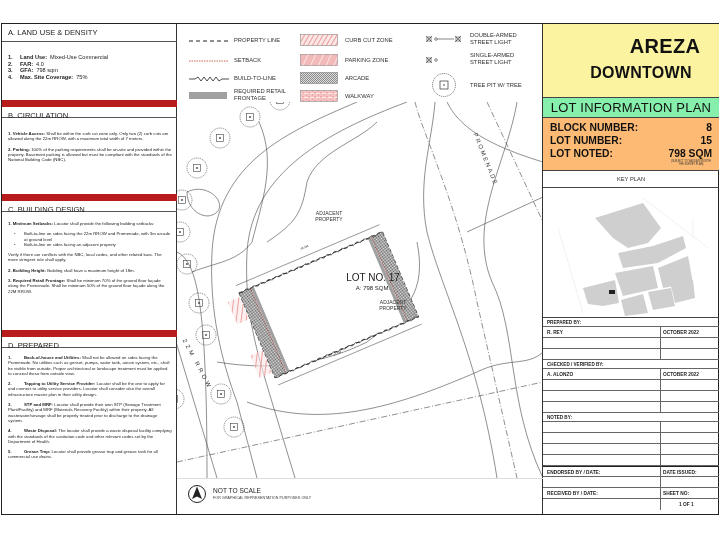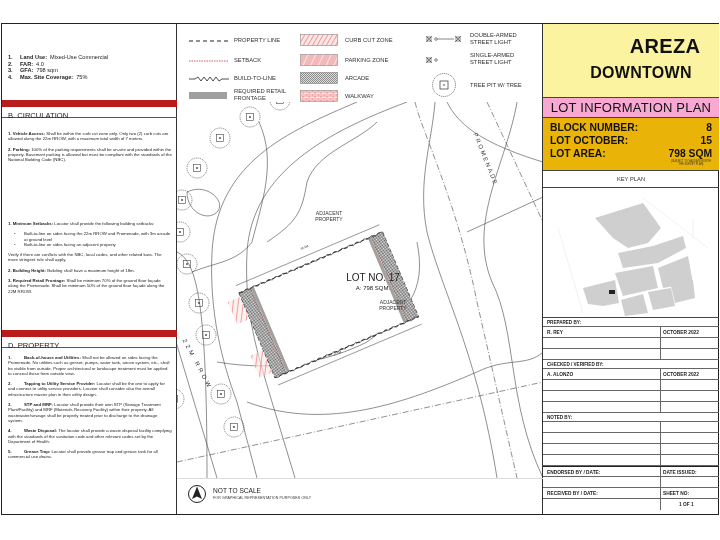--- a/index.html
+++ b/index.html
@@ -39,39 +39,40 @@
   .north { position: absolute; left: 10px; top: 460px; }
   .nts { position: absolute; left: 36px; top: 463px; font-size: 6.6px; color: #222; }
   .nts-sub { position: absolute; left: 36px; top: 472px; font-size: 3.6px; color: #333; letter-spacing: 0.1px; }
   .mid-bottom-line { position: absolute; left: 0; top: 454px; width: 366px; border-top: 1px solid #ddd; }
 
   
   .right-col { position: absolute; left: 541px; top: 0; width: 176px; height: 100%; }
   .title-box { position: absolute; left: 0; top: 0; width: 176px; height: 74px; background: #fbf3a0; border-bottom: 1px solid #444; text-align: center; }
   .title-1 { position: absolute; left: 0; top: 11px; width: 176px; font-size: 20px; font-weight: bold; letter-spacing: 0.3px; margin-left: 34px; }
   .title-2 { position: absolute; left: 0; top: 40px; width: 196px; font-size: 16px; font-weight: bold; letter-spacing: 0.3px; }
-  .subtitle-box { position: absolute; left: 0; top: 74px; width: 176px; height: 20px; background: #f9a8d4; border-bottom: 1px solid #444; font-size: 13px; text-align: center; padding-top: 2px; letter-spacing: 0.2px; }
-  .lot-info { position: absolute; left: 0; top: 94px; width: 176px; height: 53px; background: #eab308; border-bottom: 1px solid #444; }
+  .subtitle-box { position: absolute; left: 0; top: 74px; width: 176px; height: 20px; background: #86efac; border-bottom: 1px solid #444; font-size: 13px; text-align: center; padding-top: 2px; letter-spacing: 0.2px; }
+  .lot-info { position: absolute; left: 0; top: 94px; width: 176px; height: 53px; background: #fdba74; border-bottom: 1px solid #444; }
   .lot-row { position: absolute; left: 7px; width: 162px; font-size: 10.3px; font-weight: bold; display: flex; justify-content: space-between; }
   .lot-note { position: absolute; right: 7px; top: 42px; font-size: 2.6px; line-height: 3px; text-align: center; color: #333; }
   .keyplan-head { position: absolute; left: 0; top: 147px; width: 176px; height: 17px; border-bottom: 1px solid #444; font-size: 5.8px; text-align: center; padding-top: 5px; color: #333; }
   .keyplan { position: absolute; left: 0; top: 164px; width: 176px; height: 130px; border-bottom: 1px solid #444; overflow: hidden; }
   .tb-row { position: absolute; left: 0; width: 176px; height: 11px; border-bottom: 1px solid #666; font-size: 4.8px; font-weight: bold; color: #222; }
   .tb-row .c1 { position: absolute; left: 4px; top: 3px; }
   .tb-row .c2 { position: absolute; left: 120px; top: 3px; }
   .tb-row .vdiv { position: absolute; left: 117px; top: 0; height: 100%; border-left: 1px solid #666; }
   .tb-head { position: absolute; left: 0; width: 176px; height: 9px; border-bottom: 1px solid #666; font-size: 4.6px; font-weight: bold; color: #222; padding: 2px 0 0 4px; }
   .thick-top { border-top: 1.5px solid #222; }
 </style>
 </head>
 <body>
 
 <div class="sheet">
 
   <div class="left-col">
+    <div class="sec-head first" style="top:0">A. LAND USE &amp; DENSITY</div>
     <div class="sec-body land-list" style="top:30px">
       <div class="row">
           <span class="num">1.</span>
           <span class="lbl">Land Use:</span>
           <span>Mixed-Use Commercial</span>
         </div>
       <div class="row">
           <span class="num">2.</span>
           <span class="lbl">FAR:</span>
           <span>4.0</span>
@@ -87,36 +88,37 @@
           <span>75%</span>
         </div>
     </div>
 
     <div class="sec-head" style="top:76px">B. CIRCULATION</div>
     <div class="sec-body" style="top:107px">
       <div class="para"><b>1. Vehicle Access:</b> <span>Shall be within the curb cut zone only. Only two (2) curb cuts are allowed along the 22m RROW, with a maximum total width of 7 meters.</span></div>
       <div class="para"><b>2. Parking:</b> <span>100% of the parking requirements shall be on-site and provided within the property. Basement parking is allowed but must be compliant with the standards of the National Building Code (NBC).</span></div>
     </div>
 
+    <div class="sec-head" style="top:170px">C. BUILDING DESIGN</div>
     <div class="sec-body" style="top:197px">
       <div class="para"><b>1. Minimum Setbacks:</b> <span>Locator shall provide the following building setbacks:</span></div>
       <div class="bullet">
           <span class="dot">•</span>
           <span class="txt">Built-to-line on sides facing the 22m RROW and Promenade, with 3m arcade at ground level</span>
         </div>
       <div class="bullet para">
           <span class="dot">•</span>
           <span class="txt">Built-to-line on sides facing an adjacent property</span>
         </div>
       <div class="para">Verify if there are conflicts with the NBC, local codes, and other related laws. The more stringent rule shall apply.</div>
       <div class="para"><b>2. Building Height:</b> <span>Building shall have a maximum height of 18m.</span></div>
       <div class="para"><b>3. Required Retail Frontage:</b> <span>Shall be minimum 70% of the ground floor façade along the Promenade. Shall be minimum 50% of the ground floor façade along the 22M RROW.</span></div>
     </div>
 
-    <div class="sec-head" style="top:306px">D. PROPERTY</div>
+    <div class="sec-head" style="top:306px">D. PREPARED</div>
     <div class="sec-body" style="top:331px">
       <div class="para"><span class="util-num">1.</span><b>Back-of-house and Utilities:</b> <span>Shall not be allowed on sides facing the Promenade. No utilities such as genset, pumps, water tank, aircon system, etc., shall be visible from outside. Proper architectural or landscape treatment must be applied to conceal these from outside view.</span></div>
       <div class="para"><span class="util-num">2.</span><b>Tapping to Utility Service Provider:</b> <span>Locator shall be the one to apply for and connect to utility service providers. Locator shall consider also the overall infrastructure master plan in their utility design.</span></div>
       <div class="para"><span class="util-num">3.</span><b>STP and MRF:</b> <span>Locator shall provide their own STP (Sewage Treatment Plant/Facility) and MRF (Materials Recovery Facility) within their property. All wastewater/sewage shall be properly treated prior to discharge to the drainage system.</span></div>
       <div class="para"><span class="util-num">4.</span><b>Waste Disposal:</b> <span>The locator shall provide a waste disposal facility complying with the standards of the sanitation code and other relevant codes set by the Department of Health.</span></div>
       <div class="para"><span class="util-num">5.</span><b>Grease Trap:</b> <span>Locator shall provide grease trap and grease tank for all commercial use drains.</span></div>
     </div>
   </div>
 
   <div class="mid-col">
@@ -362,25 +364,25 @@
       <div class="title-1">AREZA</div>
       <div class="title-2">DOWNTOWN</div>
     </div>
     <div class="subtitle-box">LOT INFORMATION PLAN</div>
     <div class="lot-info">
       <div class="lot-row" style="top:4px">
           <span>BLOCK NUMBER:</span>
           <span>8</span>
         </div>
       <div class="lot-row" style="top:17px">
-          <span>LOT OCTOBER:</span>
+          <span>LOT NUMBER:</span>
           <span>15</span>
         </div>
       <div class="lot-row" style="top:30px">
-          <span>LOT AREA:</span>
+          <span>LOT NOTED:</span>
           <span>798 SQM</span>
         </div>
       <div class="lot-note" style="width:42px">(SUBJECT TO VALIDATION WITH THE SURVEY PLAN)</div>
     </div>
     <div class="keyplan-head">KEY PLAN</div>
     <div class="keyplan">
       <svg width="176" height="130">
         <g fill="#cfcfcf">
           <path d="M52,30 L100,15 L118,40 L105,55 L85,60 L70,50 Z"></path>
           <path d="M75,65 L110,58 L140,48 L143,60 L115,75 L80,80 Z"></path>

